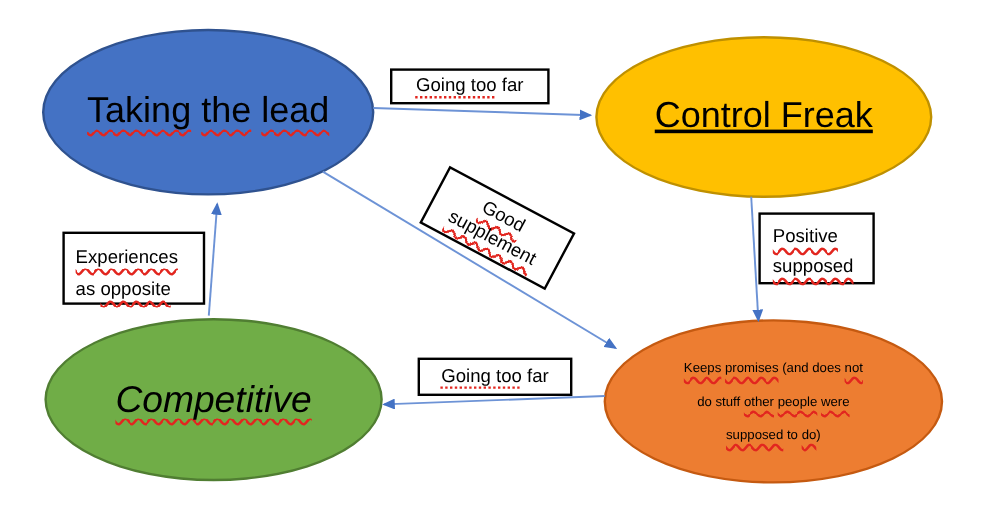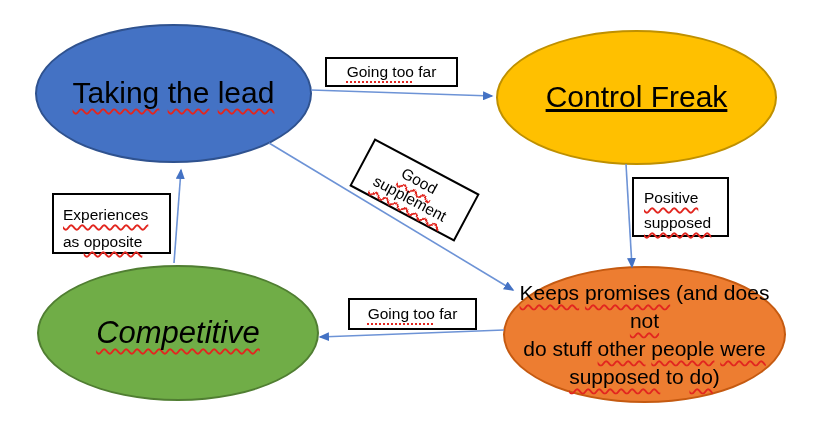--- a/index.html
+++ b/index.html
@@ -7,21 +7,21 @@
   #canvas{position:relative;width:828px;height:423px;background:#ffffff;overflow:hidden;}
 
   .ellipse{
     position:absolute;border-radius:50%;
     display:flex;align-items:center;justify-content:center;
     text-align:center;color:#000;z-index:1;box-sizing:border-box;
   }
   .ellipse .txt{padding:0 14px;}
 
   .node-title{font-size:30px;line-height:1.15;}
-  .node-body{font-size:21px;line-height:28px;}
+  .node-body{font-size:11px;line-height:28px;}
 
   #node-taking-the-lead{left:35px;top:24px;width:277px;height:139px;border:2.5px solid;}
   #node-control-freak{left:496px;top:30px;width:281px;height:135px;border:2.5px solid;text-decoration:underline;}
   #node-competitive{left:37px;top:265px;width:282px;height:136px;border:2.5px solid;font-size:31px;}
   #node-keeps-promises{left:503px;top:266px;width:283px;height:137px;border:2.5px solid;}
 
   .labelbox{
     position:absolute;background:#ffffff;border:2px solid #000;
     color:#000;font-size:15.5px;z-index:3;box-sizing:border-box;
   }

